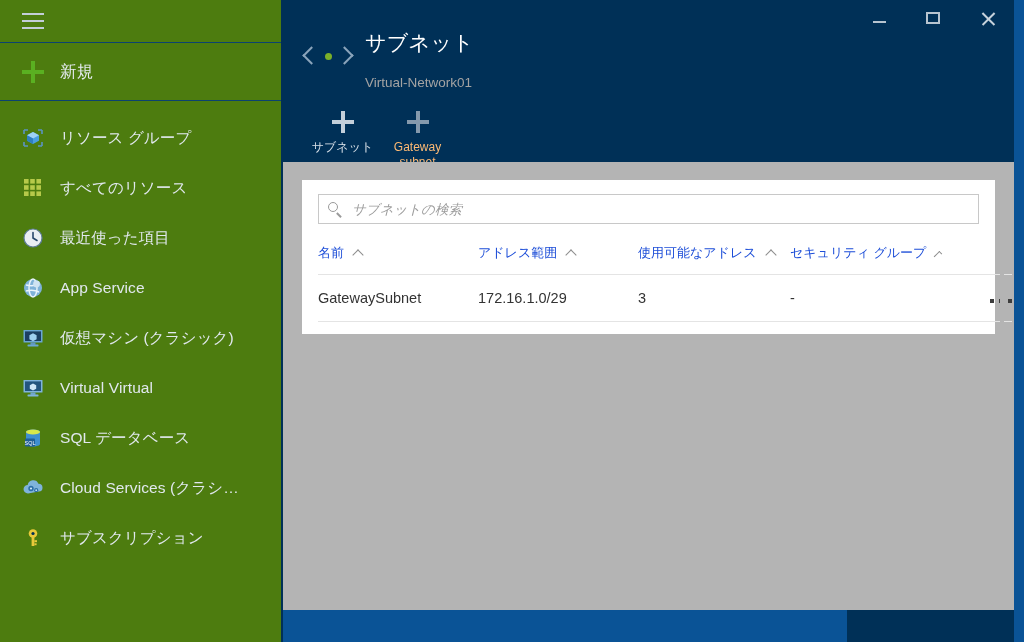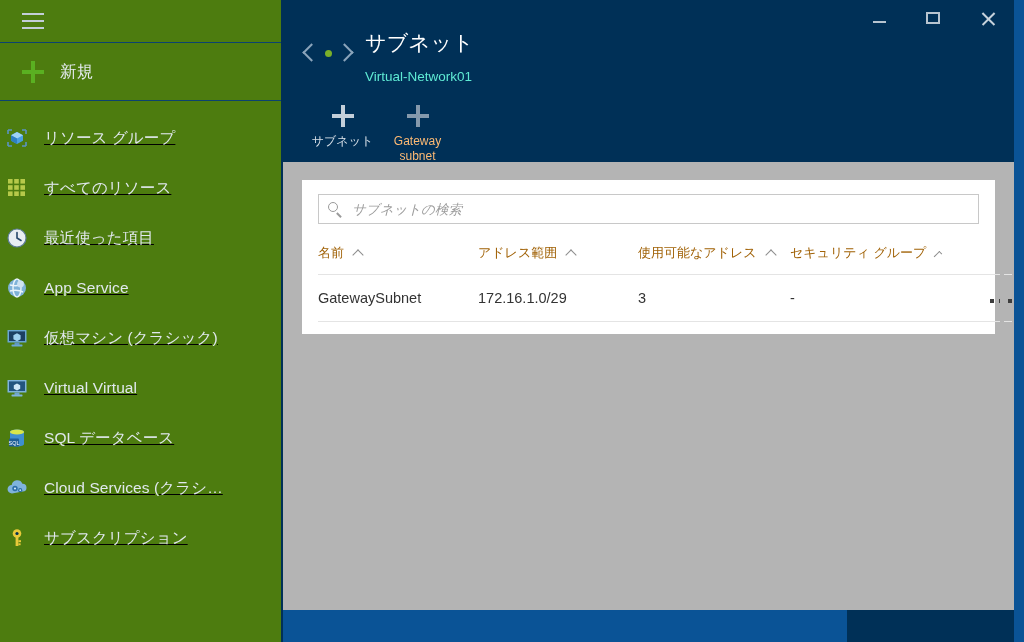--- a/index.html
+++ b/index.html
@@ -43,21 +43,21 @@
   .plus-green::before, .plus-green::after {
     content: ""; position: absolute; background: #5ab021;
   }
   .plus-green::before { left: 0; top: 9px; width: 22px; height: 4px; }
   .plus-green::after  { top: 0; left: 9px; height: 22px; width: 4px; }
   .nav-new-label { color: #e6ecf2; font-size: 16.5px; letter-spacing: .2px; }
 
   .nav-list { padding-top: 12px; }
   .nav-item {
     height: 50px; display: flex; align-items: center;
-    padding-left: 4px; cursor: default; text-decoration: underline;
+    padding-left: 20px; cursor: default;
   }
   .nav-icon { width: 26px; height: 26px; flex: 0 0 26px; margin-right: 14px; position: relative; }
   .nav-label { color: #e1e8ee; font-size: 15.5px; white-space: nowrap; letter-spacing: .1px; }
 
   .nav-browse {
     display: flex; align-items: center; padding-left: 22px; height: 46px; margin-top: 6px;
   }
   .nav-browse .nav-label { font-size: 15.5px; margin-right: 9px; }
   .chev-right {
     width: 8px; height: 8px; border-top: 2px solid #cfd9e2; border-right: 2px solid #cfd9e2;
@@ -96,21 +96,21 @@
     border-left: 2.5px solid #8aa4bb; border-bottom: 2.5px solid #8aa4bb;
   }
   .subnet-glyph .ang-l { left: 4px; transform: rotate(45deg); }
   .subnet-glyph .ang-r { right: 4px; transform: rotate(-135deg); }
   .subnet-glyph .dot {
     position: absolute; left: 24px; top: 12px; width: 7px; height: 7px; border-radius: 50%;
     background: #7bb02a;
   }
   .blade-titles { display: flex; flex-direction: column; justify-content: center; }
   .blade-title { color: #ffffff; font-size: 21px; line-height: 25px; letter-spacing: .3px; }
-  .blade-subtitle { color: #5eead4; font-size: 13.5px; line-height: 19px; margin-top: 12px; }
+  .blade-subtitle { color: #a3a3a3; font-size: 13.5px; line-height: 19px; margin-top: 18px; }
 
   .blade-toolbar { display: flex; padding-left: 22px; margin-top: 16px; }
   .tb-btn {
     width: 75px; display: flex; flex-direction: column; align-items: center; cursor: default;
     padding-top: 3px;
   }
   .plus-gray { position: relative; width: 22px; height: 22px; }
   .plus-gray::before, .plus-gray::after { content: ""; position: absolute; background: #c3cfda; }
   .plus-gray::before { left: 0; top: 9px; width: 22px; height: 4px; }
   .plus-gray::after  { top: 0; left: 9px; height: 22px; width: 4px; }
@@ -143,21 +143,21 @@
     transform: rotate(45deg); transform-origin: left center;
   }
   .search-input {
     border: none; outline: none; flex: 1; font-size: 13.5px; color: #333;
     font-family: "Liberation Sans", "DejaVu Sans", sans-serif; background: transparent;
   }
   .search-input::placeholder { color: #9d9d9d; font-style: italic; }
 
   table.subnets { width: 100%; border-collapse: collapse; margin-top: 8px; table-layout: fixed; }
   table.subnets th {
-    text-align: left; font-weight: normal; color: #a16207; font-size: 13px;
+    text-align: left; font-weight: normal; color: #1d4ed8; font-size: 13px;
     padding: 12px 0 12px 0; border-bottom: 1px solid #e4e4e4; vertical-align: middle;
   }
   .th-inner { display: flex; align-items: center; }
   .th-text { white-space: nowrap; }
   .sort-chev {
     width: 8px; height: 8px; border-top: 1.6px solid #8c8c8c; border-left: 1.6px solid #8c8c8c;
     transform: rotate(45deg); display: inline-block; margin-left: 10px; position: relative; top: 2px;
   }
   table.subnets td {
     color: #333333; font-size: 14.5px; padding: 15px 0; border-bottom: 1px solid #e4e4e4;

